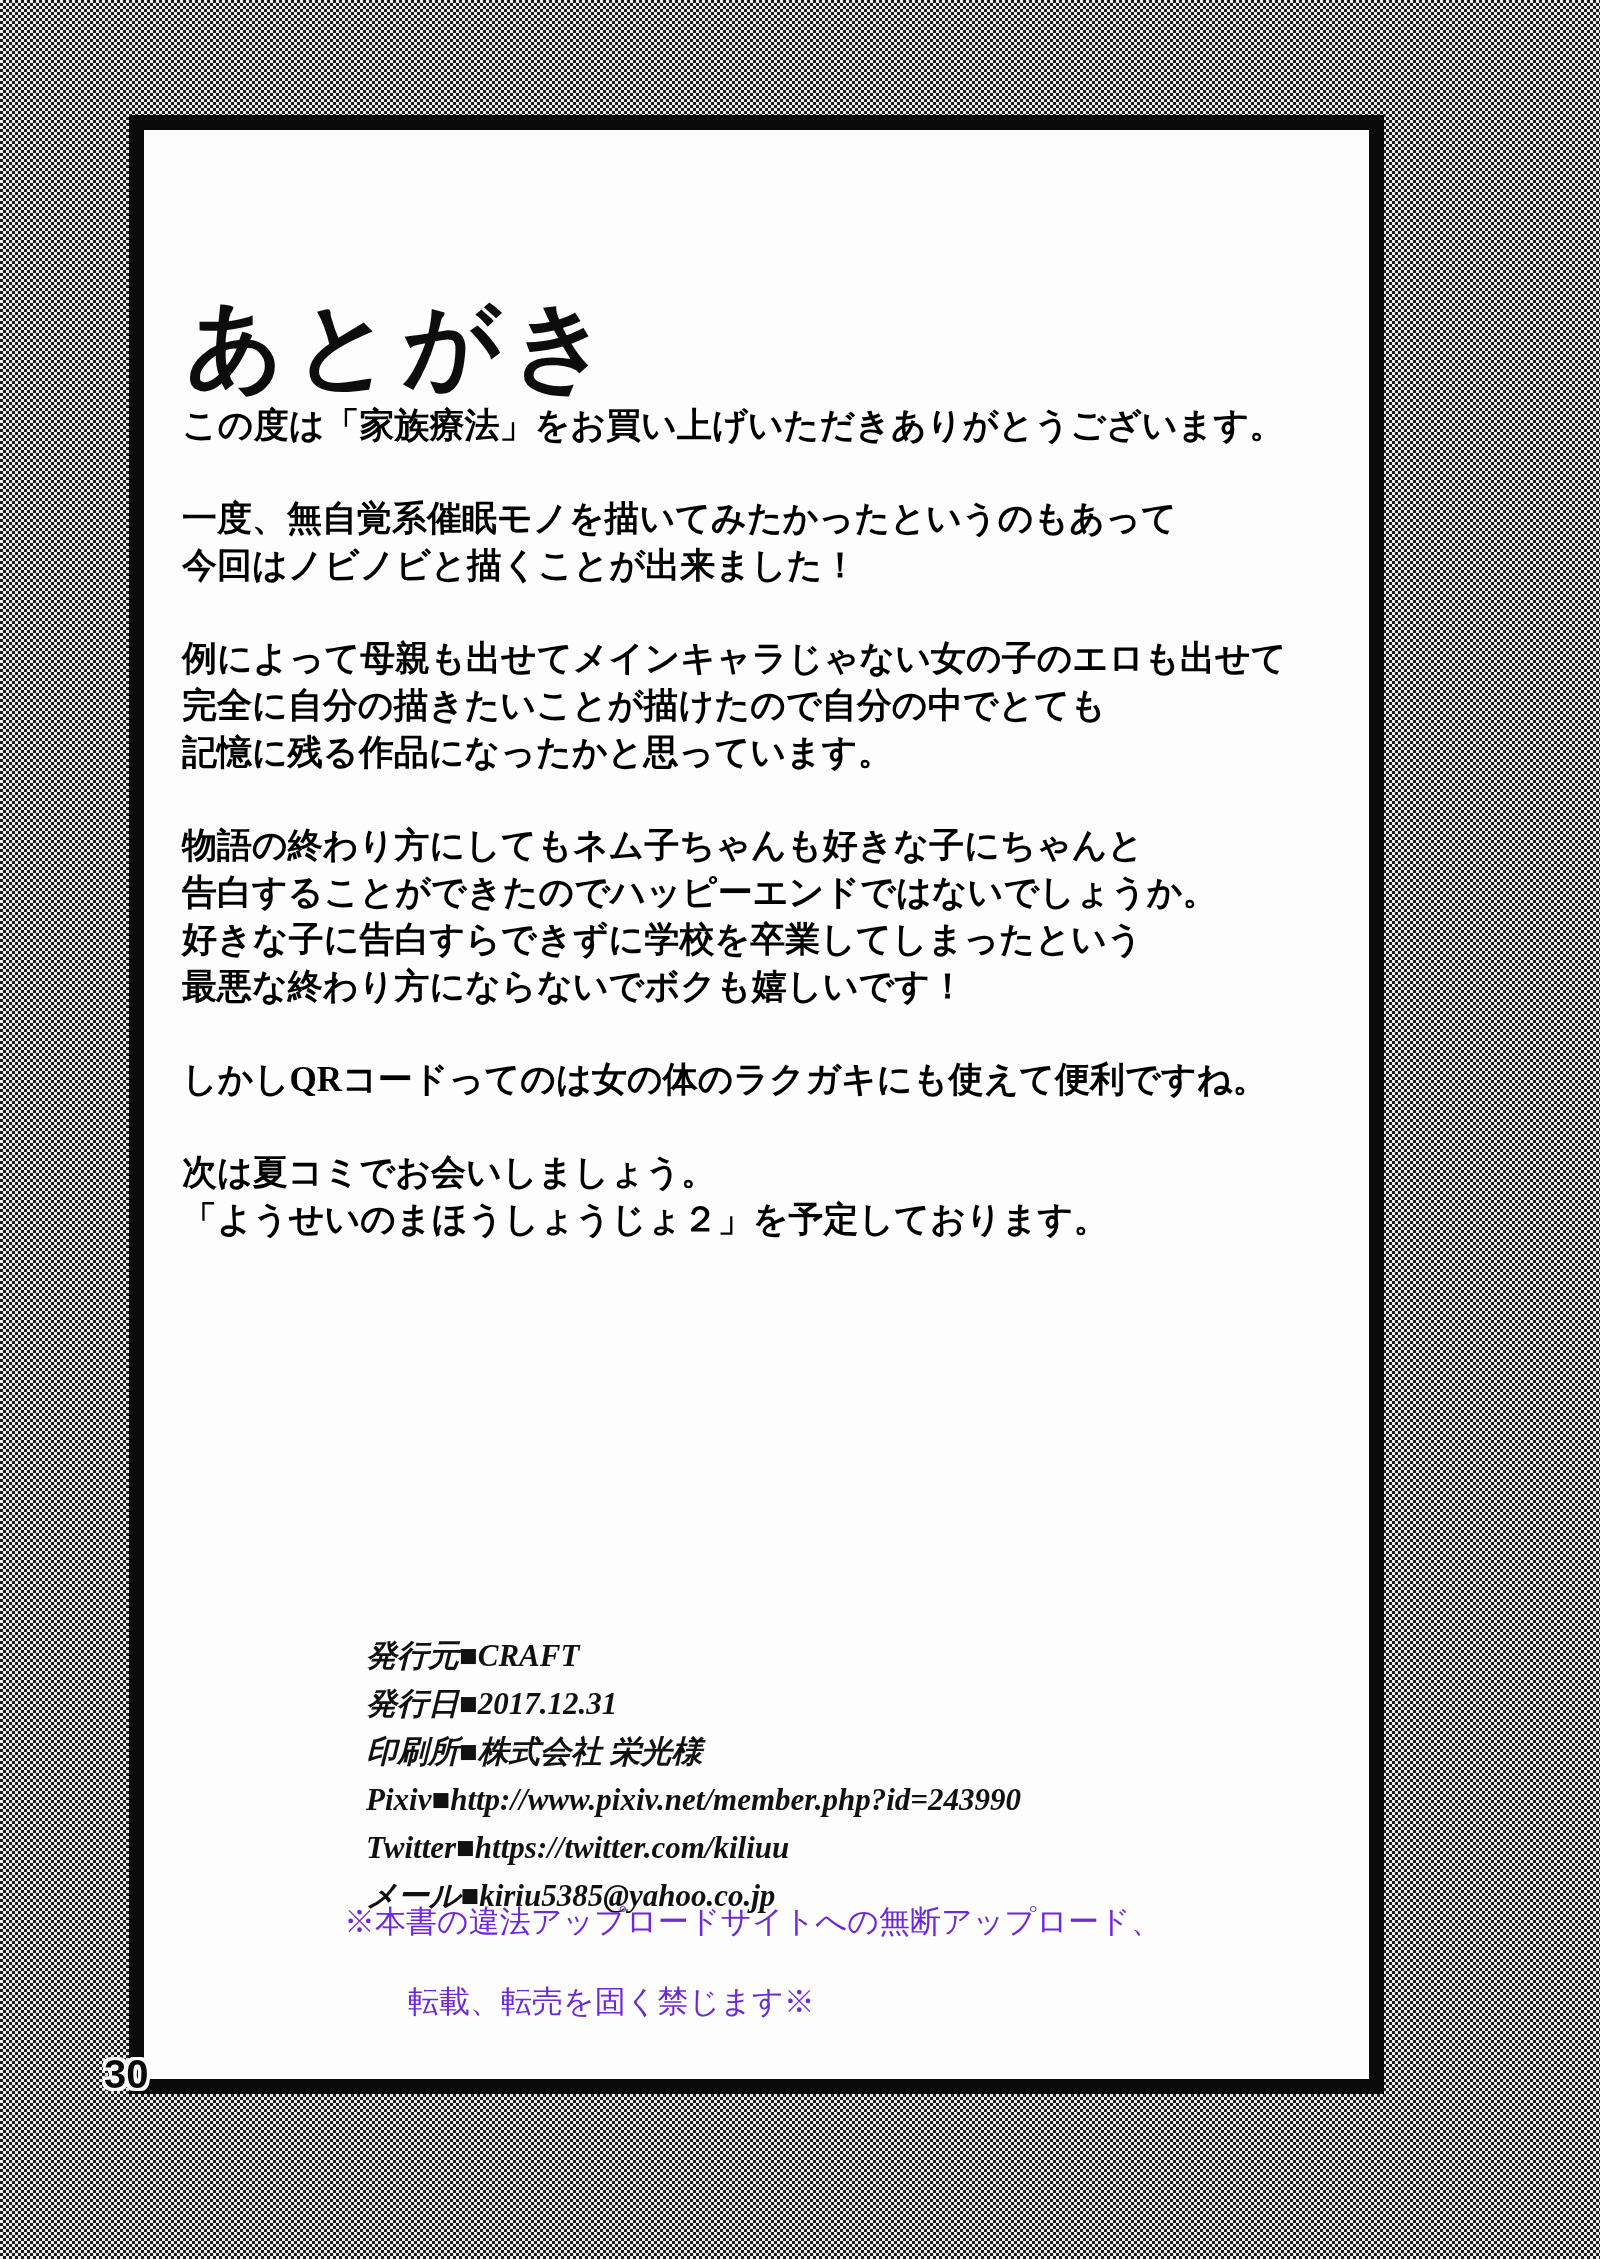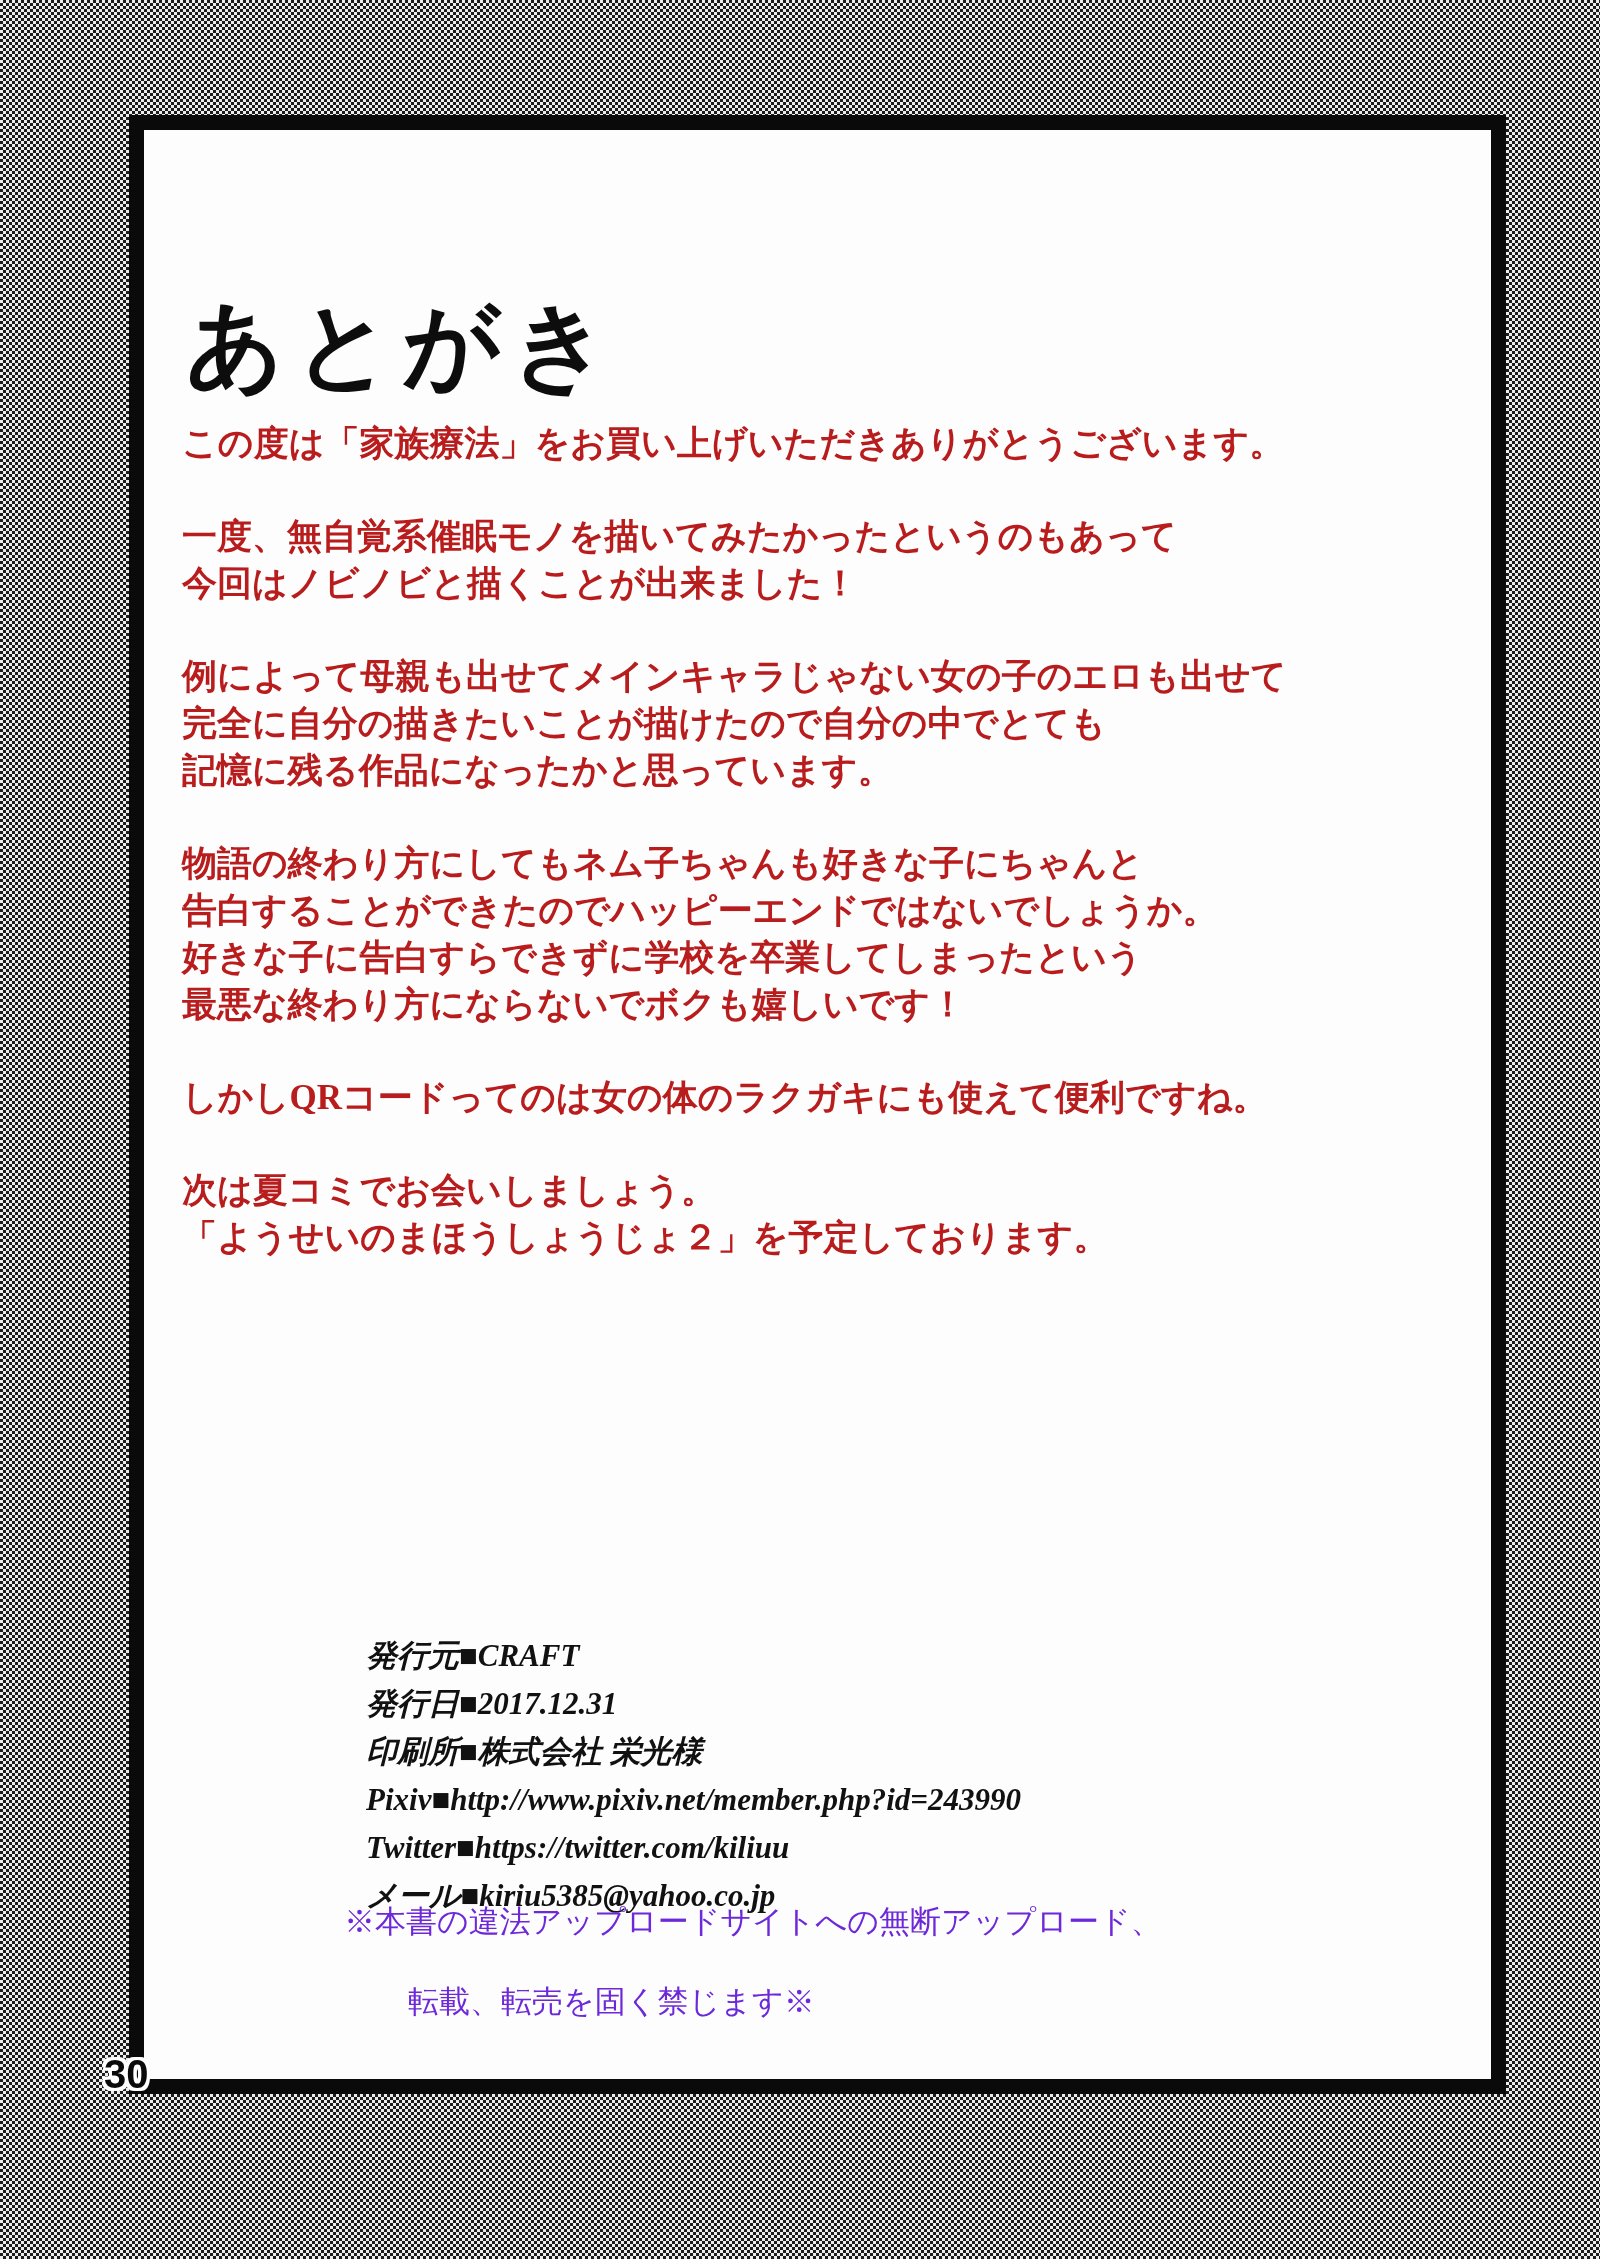--- a/index.html
+++ b/index.html
@@ -15,21 +15,21 @@
     background-color: #9a9a9a;
     background-image: conic-gradient(#1c1c1c 90deg, #ececec 90deg 180deg, #1c1c1c 180deg 270deg, #ececec 270deg);
     background-size: 6px 6px;
     overflow: hidden;
   }
 
   .page-frame {
     position: absolute;
     left: 129px;
     top: 115px;
-    width: 1377px;
+    width: 1255px;
     height: 1979px;
     box-sizing: border-box;
     border: 15px solid #0a0a0a;
     background: #fdfdfd;
   }
 
   .page-content {
     position: absolute;
     inset: 0;
     color: #0d0d0d;
@@ -43,25 +43,25 @@
     font-size: 96px;
     font-weight: 700;
     line-height: 1;
     letter-spacing: 10px;
     color: #0d0d0d;
   }
 
   .body-text {
     position: absolute;
     left: 38px;
-    top: 290px;
+    top: 272px;
     width: 1300px;
     font-size: 35px;
     font-weight: 600;
-    color: #b91c1c;
+    color: #000000;
   }
   .para {
     margin: 0 0 46px 0;
   }
   .line {
     line-height: 47px;
     white-space: nowrap;
   }
 
   .colophon {

